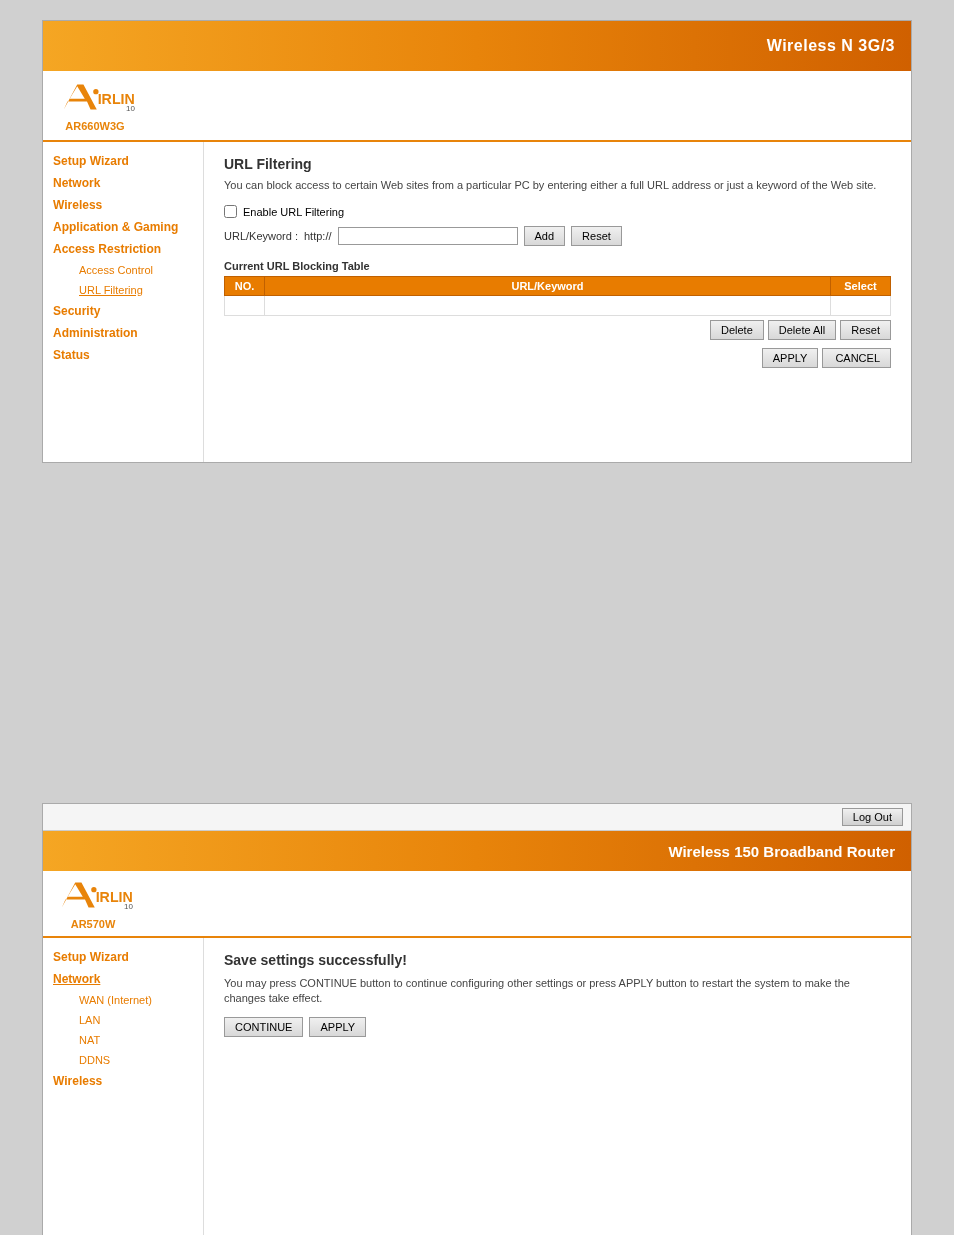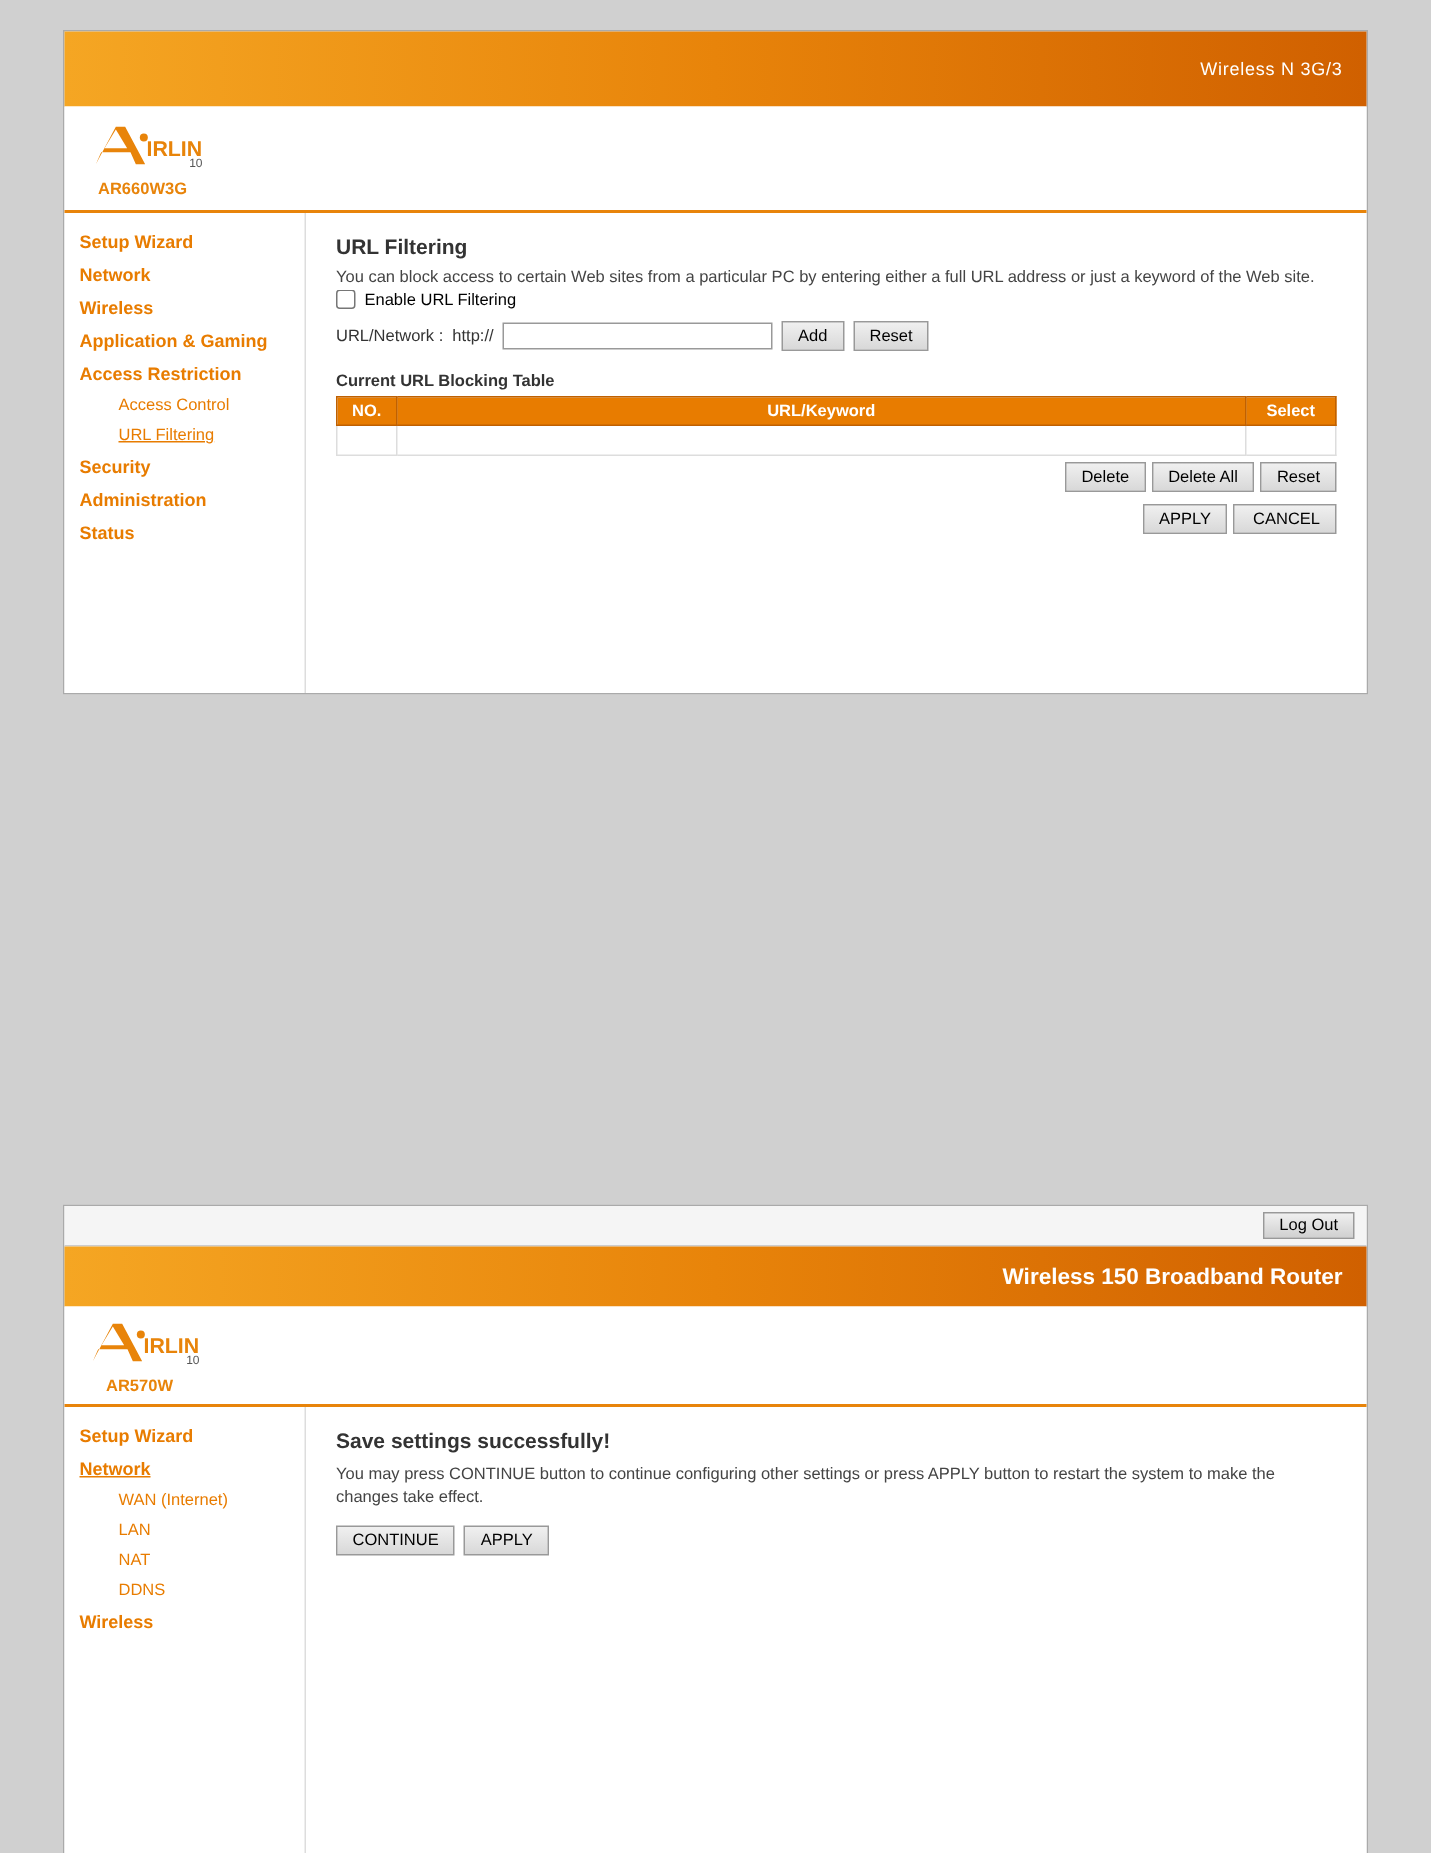--- a/index.html
+++ b/index.html
@@ -12,22 +12,22 @@
     .header-bar {
       background: linear-gradient(to right, #f5a623, #e8840a, #d06000);
       height: 50px;
       display: flex;
       align-items: center;
       justify-content: flex-end;
       padding-right: 16px;
     }
     .header-bar .product-name {
       color: #fff;
-      font-size: 12px;
-      font-weight: normal;
+      font-size: 16px;
+      font-weight: bold;
       letter-spacing: 0.5px;
     }
 
     
     .logo-area {
       background: #fff;
       padding: 8px 12px;
       border-bottom: 2px solid #e8840a;
       display: flex;
       align-items: center;
@@ -66,21 +66,21 @@
       font-size: 11px;
     }
     .sidebar-item.active {
       color: #e87c00;
       text-decoration: underline;
     }
 
     
     .content-area { flex: 1; padding: 14px 20px; background: #fff; }
     .page-title { font-size: 14px; font-weight: bold; color: #333; margin-bottom: 6px; }
-    .page-desc { font-size: 11px; color: #444; margin-bottom: 0; line-height: 1.4; }
+    .page-desc { font-size: 11px; color: #444; margin-bottom: 12px; line-height: 1.4; }
 
     
     .form-section { margin-bottom: 14px; }
     .checkbox-row { display: flex; align-items: center; gap: 6px; margin-bottom: 8px; font-size: 11px; }
     .url-input-row { display: flex; align-items: center; gap: 6px; margin-bottom: 10px; }
     .url-input {
       border: 1px solid #999;
       height: 18px;
       width: 180px;
       font-size: 11px;
@@ -210,21 +210,21 @@
       <div class="page-desc">You can block access to certain Web sites from a particular PC by entering either a full URL address or just a keyword of the Web site.</div>
 
       <div class="form-section">
 
         <div class="checkbox-row">
           <input type="checkbox" style="">
           <label>Enable URL Filtering</label>
         </div>
 
         <div class="url-input-row">
-          <span style="font-size:11px; color:#333; white-space:nowrap;">URL/Network :</span>
+          <span style="font-size:11px; color:#333; white-space:nowrap;">URL/Keyword :</span>
           <span style="font-size:11px; color:#333;">http://</span>
           <input type="text" class="url-input" style="">
           <button class="btn-small">Add</button>
           <button class="btn-small">Reset</button>
         </div>
       </div>
 
       <div class="table-section">
         <div class="table-title">Current URL Blocking Table</div>
         <table class="url-table">

